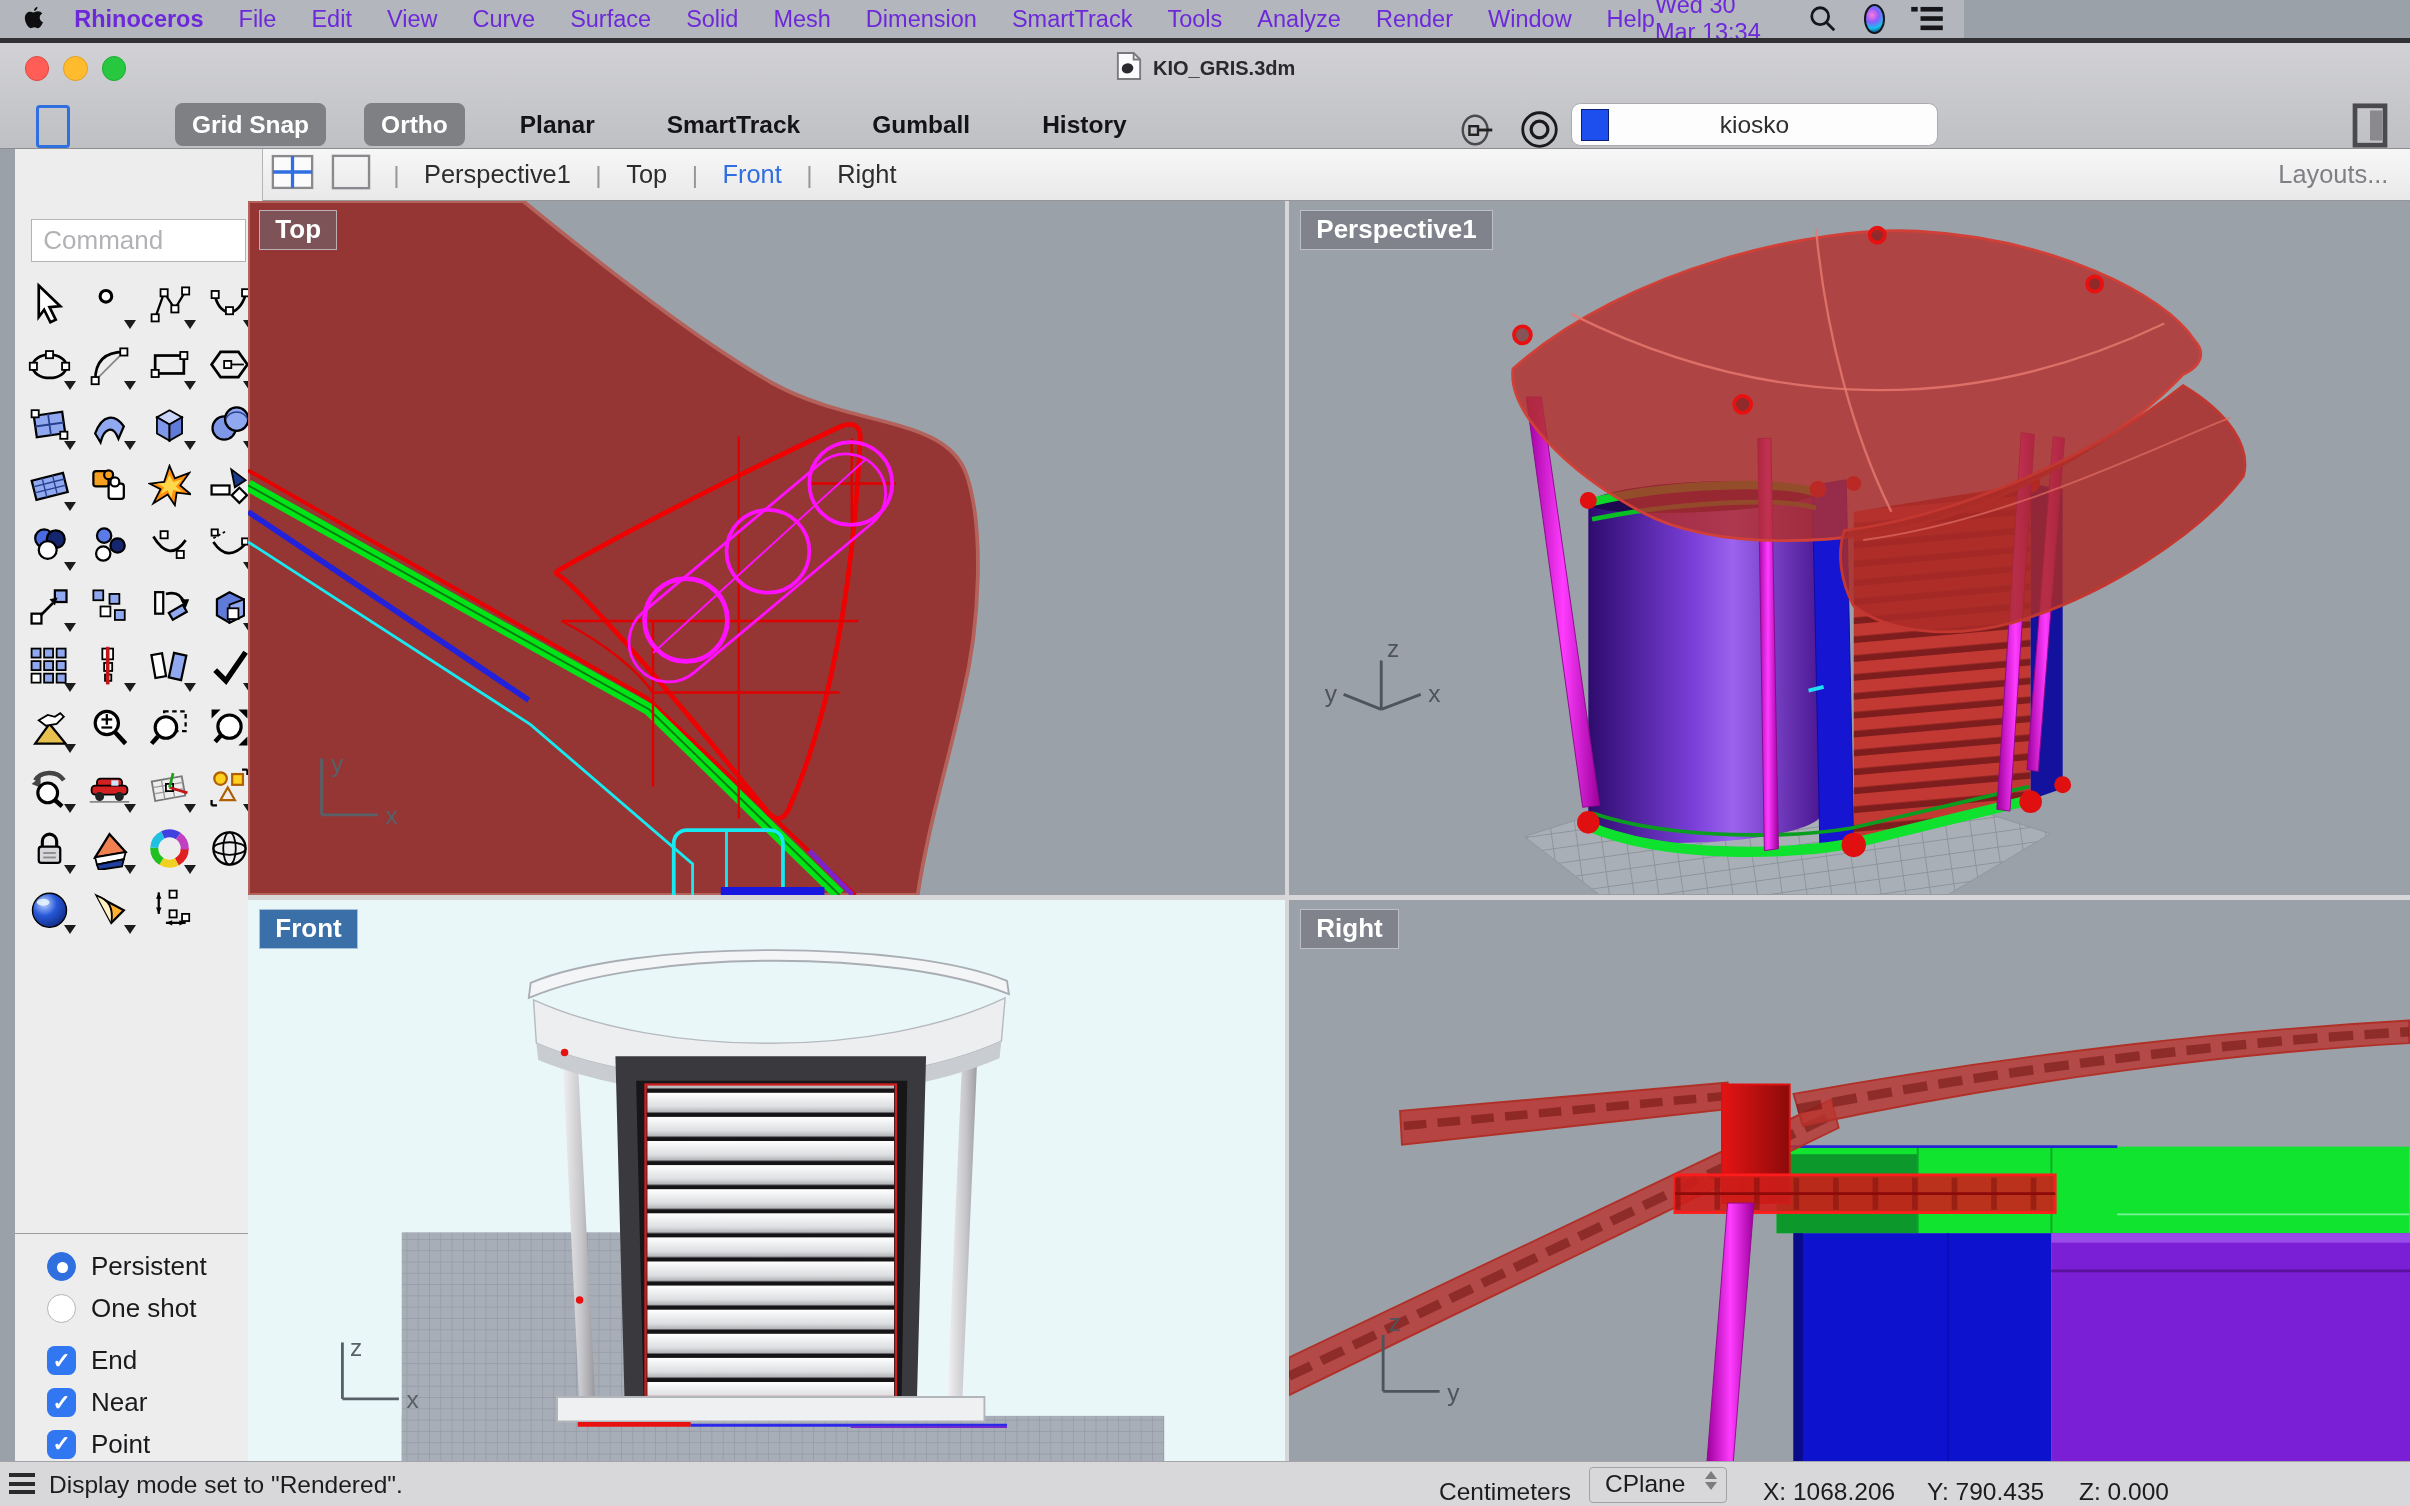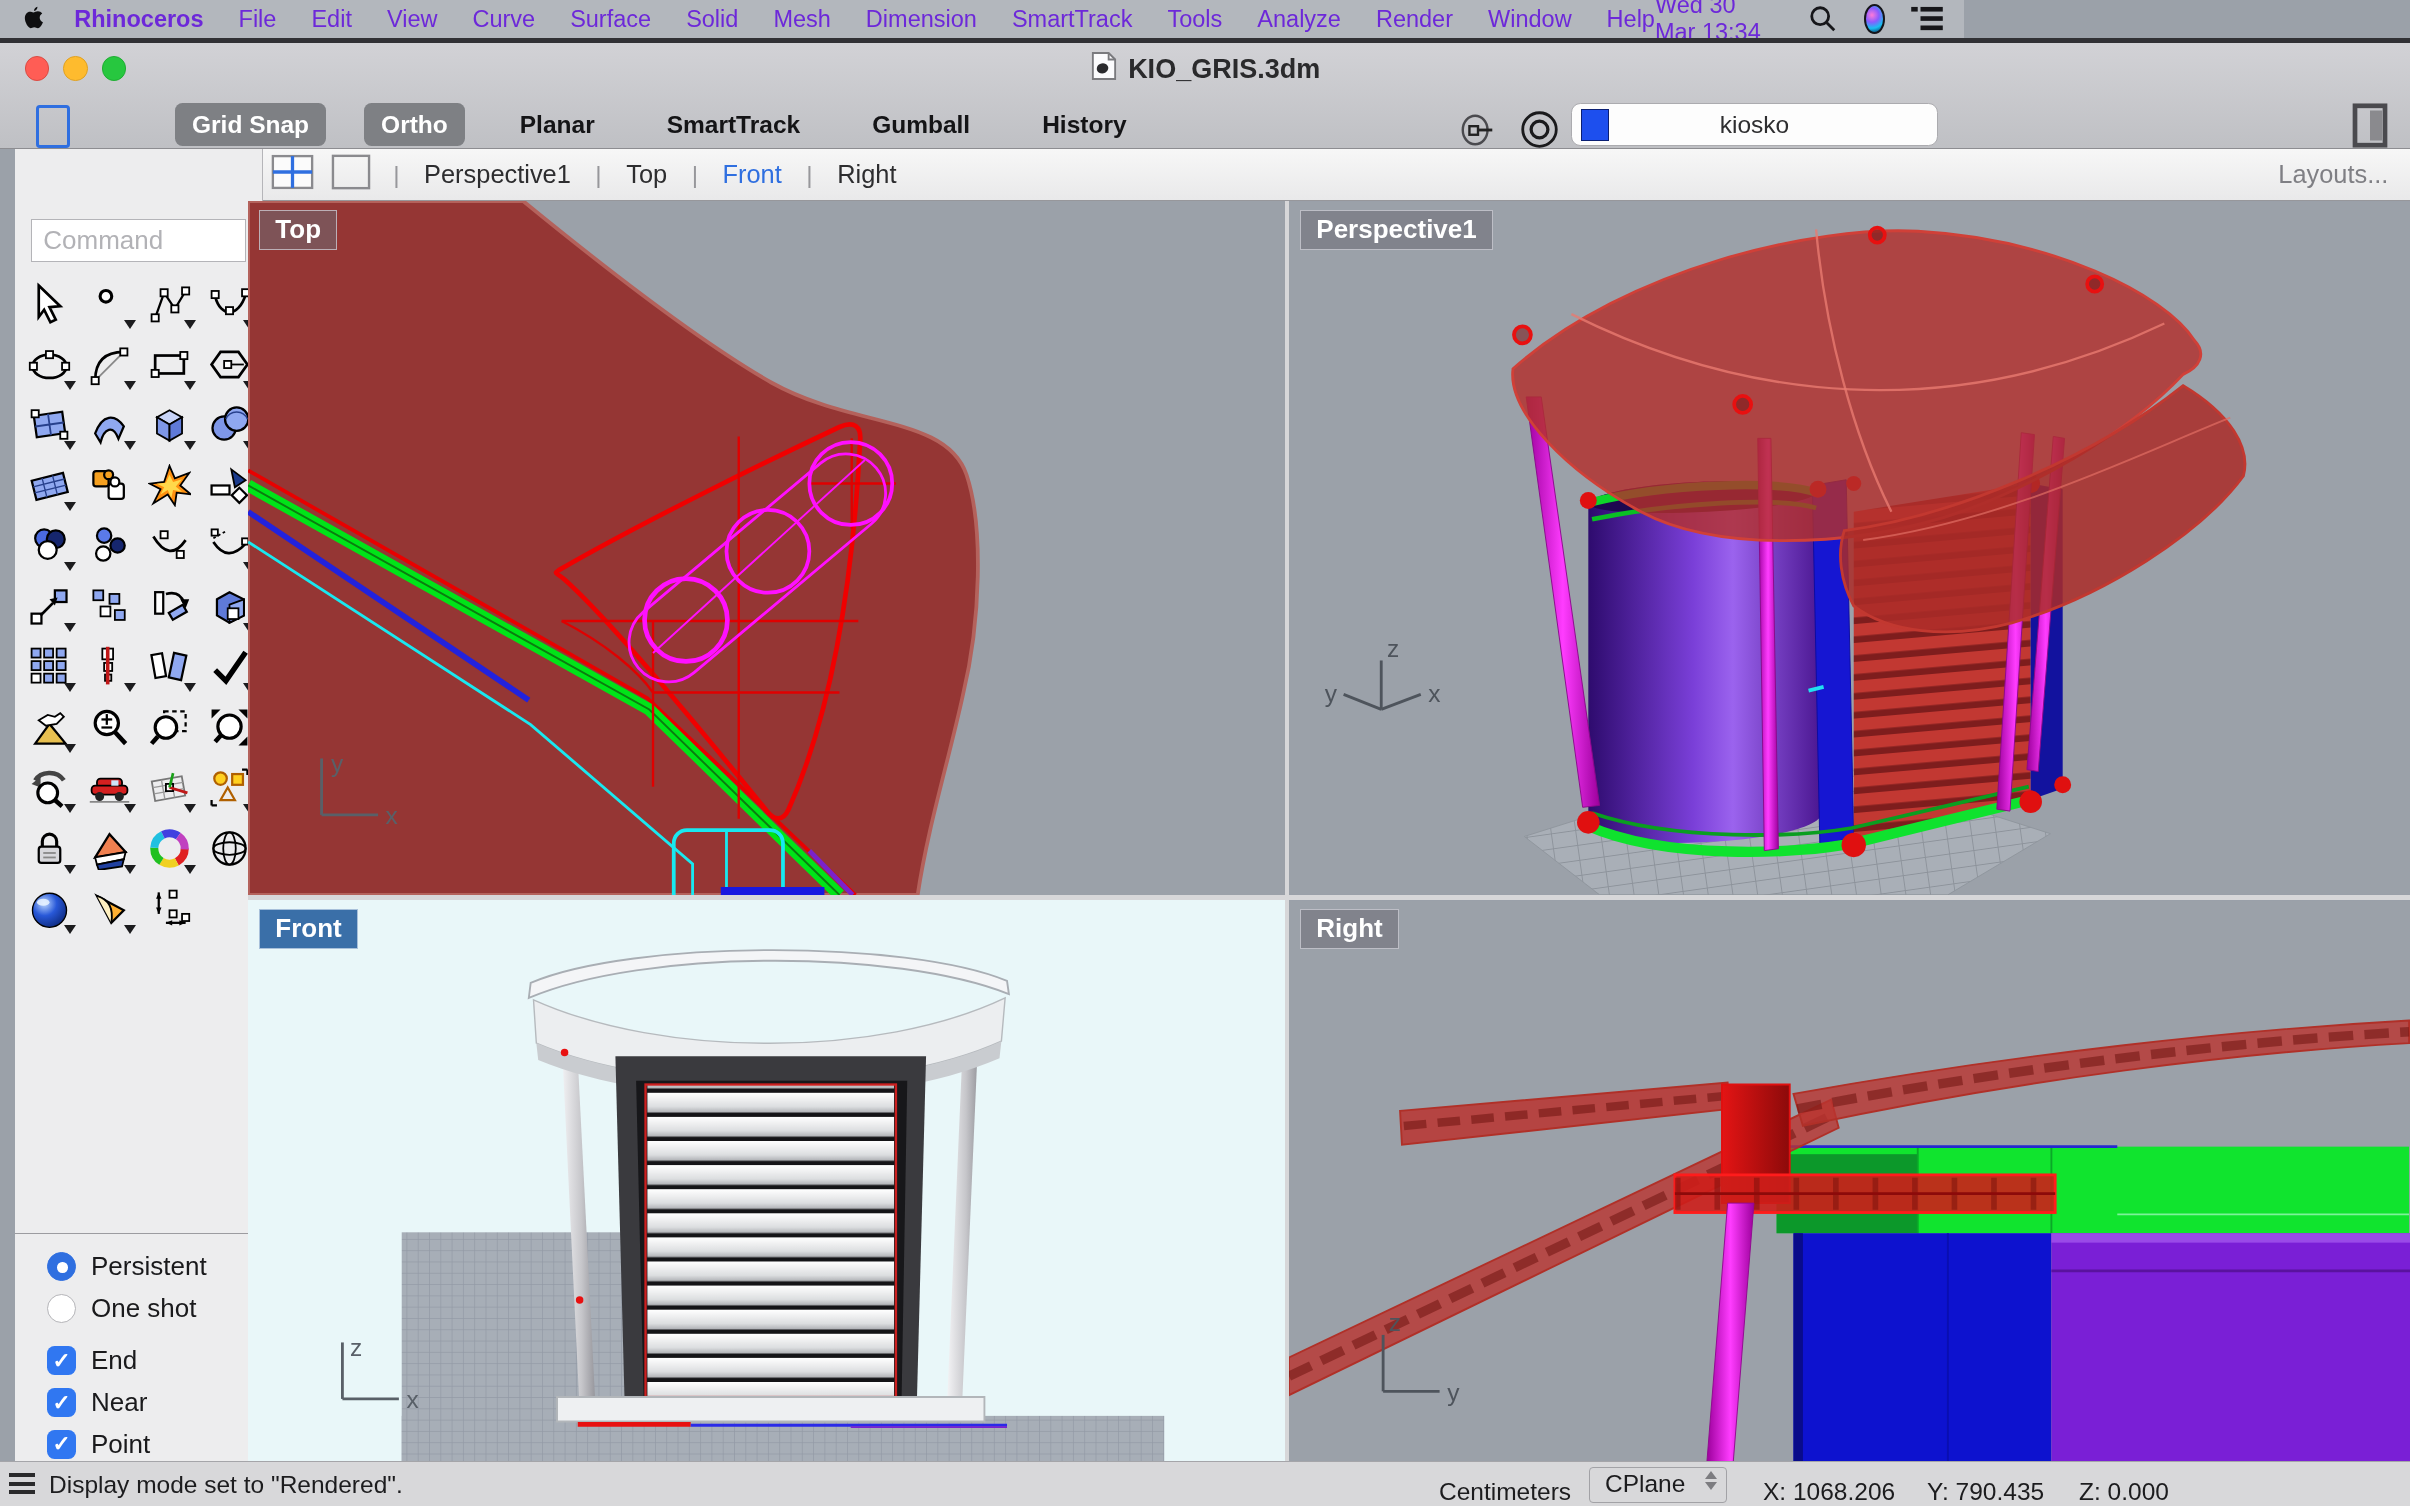--- a/index.html
+++ b/index.html
@@ -19,21 +19,21 @@
 
   
   #winchrome{position:absolute;left:0;top:38px;width:2411px;height:111px;
     background:linear-gradient(#d2d2d6,#bfc0c4);border-top:5.6px solid #313135;border-bottom:0.9px solid #8d8d91;}
   #traffic{position:absolute;left:24.5px;top:13px;display:flex;gap:14px;}
   .tl{width:24.5px;height:24.5px;border-radius:50%;}
   #tl-close{background:#ff5d55;border:0.9px solid #d94c44;}
   #tl-min{background:#febb2e;border:0.9px solid #dfa123;}
   #tl-zoom{background:#27c73f;border:0.9px solid #1fae33;}
   #wintitle{position:absolute;left:0;top:7.5px;width:100%;display:flex;justify-content:center;align-items:center;gap:11.3px;
-    font-size:27px;font-weight:600;color:#2a2a2c;}
+    font-size:20px;font-weight:600;color:#2a2a2c;}
   
   #lefttool-icon{position:absolute;left:36px;top:62px;width:34px;height:43px;border:3.8px solid #2f6fe0;border-radius:3.8px;background:transparent;}
   #snapbtns{position:absolute;left:175px;top:60px;display:flex;align-items:center;gap:38px;}
   .tbtn{font-size:24.5px;font-weight:bold;color:#141416;padding:7.5px 17px;border-radius:7.5px;white-space:nowrap;}
   .tbtn.active{background:#7e8084;color:#fff;}
   #filter-icons{position:absolute;left:1458px;top:66px;display:flex;gap:21px;align-items:center;}
   #layerfield{position:absolute;left:1571px;top:60px;width:367px;height:43px;background:#fdfdfd;border:0.9px solid #ababaf;
     border-radius:9.4px;display:flex;align-items:center;justify-content:center;font-size:24.5px;color:#2e2e30;}
   #layerswatch{position:absolute;left:8.5px;top:4.7px;width:28px;height:32px;background:#1d4fee;border:1.9px solid #0a1f73;}
   #rightpanel-icon{position:absolute;left:2352px;top:60px;}

